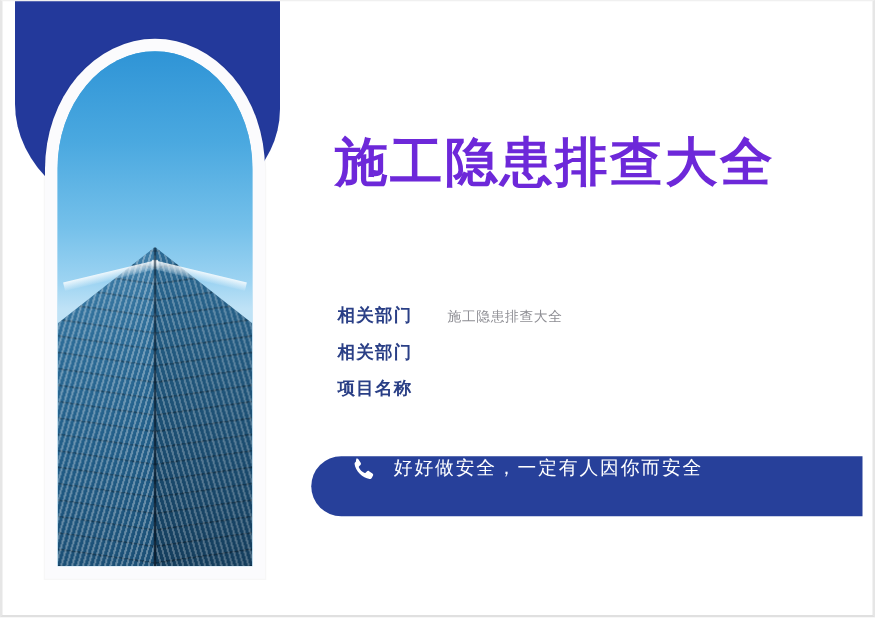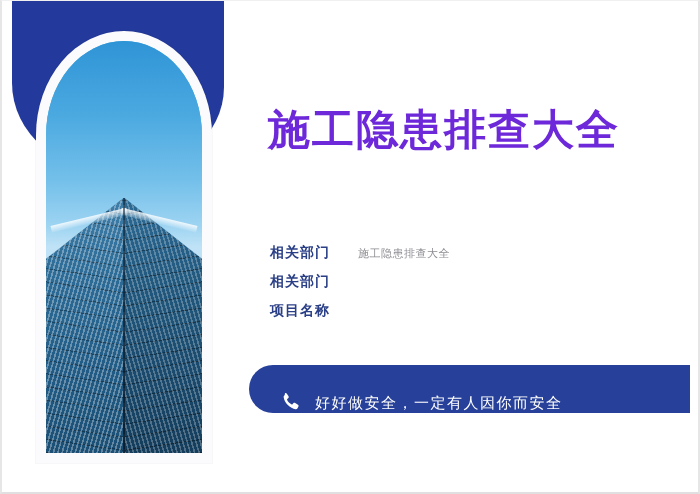--- a/index.html
+++ b/index.html
@@ -190,21 +190,21 @@
   .banner {
     position: absolute;
     left: 247px;
     top: 364px;
     width: 441px;
     height: 48px;
     background: #27409a;
     border-top-left-radius: 24px;
     border-bottom-left-radius: 24px;
     display: flex;
-    align-items: flex-end;
+    align-items: flex-start;
     padding-left: 30px;
     box-sizing: border-box;
   }
   .banner-icon {
     width: 22px;
     height: 22px;
     flex: 0 0 auto;
     display: block;
     margin-right: 14px;
   }

